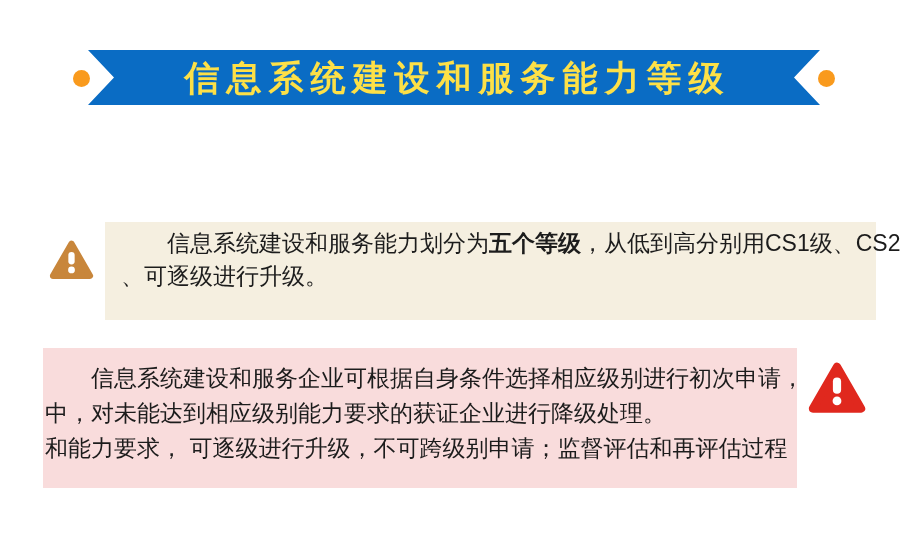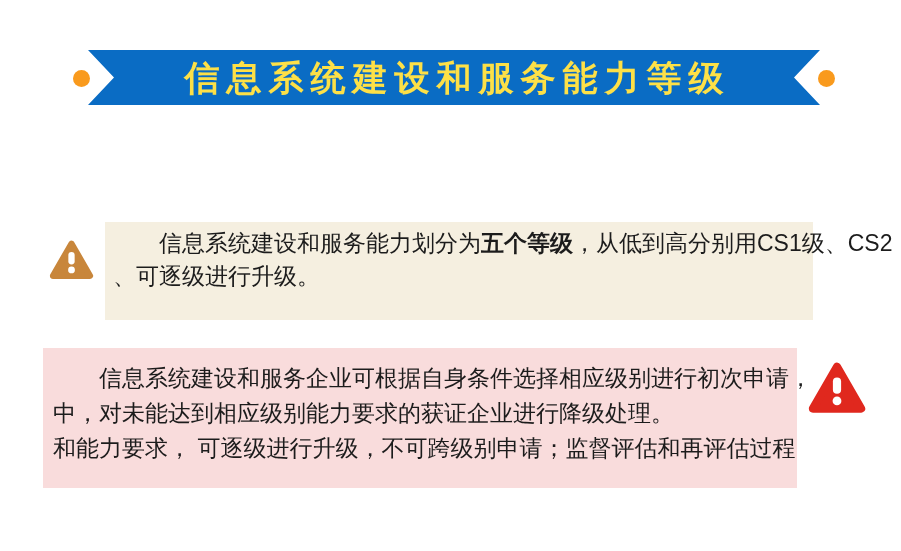--- a/index.html
+++ b/index.html
@@ -48,32 +48,32 @@
     border-radius:50%;
     background:var(--dot_orange);
     top:70px;
   }
   .ribbon-dot.left{left:73px;}
   .ribbon-dot.right{left:818px;}
   
   .info-box{
     position:absolute;
     left:105px; top:222px;
-    width:708px; height:98px;
+    width:771px; height:98px;
     background:var(--info_bg);
-    padding:5px 8px 0 8px;
+    padding:5px 8px 0 16px;
     font-size:23px;
     line-height:33px;
   }
   .alert-box{
     position:absolute;
     left:43px; top:348px;
     width:754px; height:140px;
     background:var(--alert_bg);
-    padding:13px 10px 0 10px;
+    padding:13px 10px 0 2px;
     font-size:23px;
     line-height:35px;
   }
   .tline{white-space:nowrap;}
   .tline b{font-weight:700;}
   
   .warn-icon{position:absolute;}
   .warn-icon.amber{left:49px; top:236px; width:45px; height:48px;}
   .warn-icon.red{left:806px; top:361px; width:62px; height:54px;}
   .warn-icon svg{width:100%;height:100%;display:block;}

